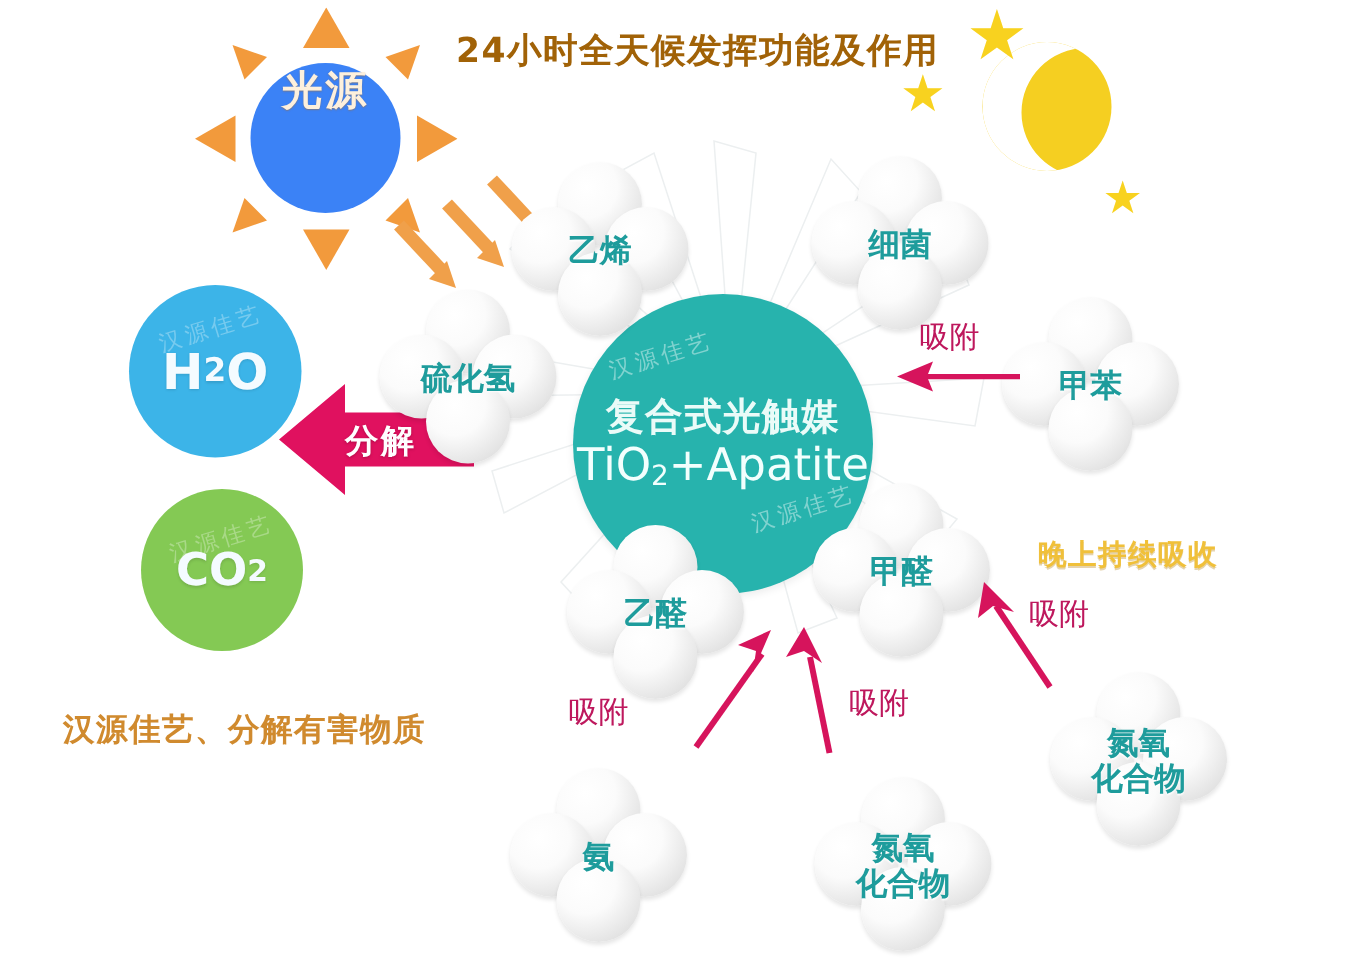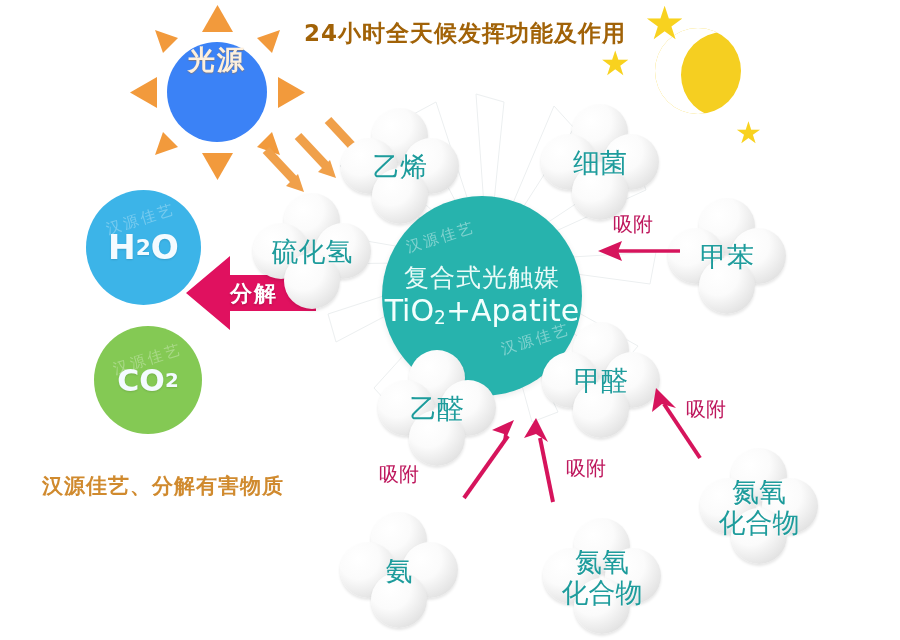--- a/index.html
+++ b/index.html
@@ -72,39 +72,39 @@
   }
 
   
   .burst{left:318px;top:92px;width:340px;height:340px;}
   .core{
     left:382px;top:196px;width:200px;height:200px;border-radius:50%;
     background:#27b3ad;
     display:flex;flex-direction:column;align-items:center;justify-content:center;
     box-shadow:0 2px 6px rgba(0,0,0,.08);
   }
-  .core-cn{font-size:25px;color:#eafbf8;font-weight:400;letter-spacing:1px;line-height:1.25;}
+  .core-cn{font-size:25px;color:#eafbf8;font-weight:700;letter-spacing:1px;line-height:1.25;}
   .core-en{font-size:30px;color:#f2fffd;letter-spacing:0px;line-height:1.2;}
   .core-en .sub2{font-size:.62em;vertical-align:-0.18em;}
 
   
   .mol{width:118px;height:118px;}
   .mol .ball{
     position:absolute;border-radius:50%;
     background:radial-gradient(circle at 34% 30%, #ffffff 0%, #fbfbfb 38%, #e6e6e6 72%, #d4d4d4 100%);
     box-shadow:0 2px 3px rgba(0,0,0,.10);
   }
   .mol .b1{left:31px;top:0px;width:56px;height:56px;}
   .mol .b2{left:0px;top:30px;width:56px;height:56px;}
   .mol .b3{left:62px;top:30px;width:56px;height:56px;}
   .mol .b4{left:31px;top:60px;width:56px;height:56px;}
   .mol .mlabel{
     position:absolute;left:0;top:0;width:118px;height:118px;
     display:flex;align-items:center;justify-content:center;
-    font-size:27px;font-weight:400;color:#1e9c9c;line-height:1.15;text-align:center;
+    font-size:21px;font-weight:700;color:#1e9c9c;line-height:1.15;text-align:center;
     text-shadow:0 1px 1px rgba(255,255,255,.85);
   }
 
   
   .adsorb{
     font-size:20px;font-weight:500;color:#be185d;white-space:nowrap;
     text-shadow:0 1px 1px rgba(255,255,255,.85);
   }
   svg.arrow{position:absolute;overflow:visible;}
 
@@ -287,19 +287,20 @@
     <polygon points="16,0 4,20 16,16 28,24" fill="#d6145c"></polygon>
   </svg>
 
   <div class="abs adsorb" style="left:686px;top:396px;">吸附</div>
   <svg class="arrow" style="left:650px;top:388px;" width="60" height="74">
     <line x1="50" y1="70" x2="14" y2="16" stroke="#d6145c" stroke-width="4"></line>
     <polygon points="6,0 2,24 12,16 26,20" fill="#d6145c"></polygon>
   </svg>
 
   <div class="abs caption-day">汉源佳艺、分解有害物质</div>
+  <div class="abs caption-night">晚上持续吸收</div>
 
   <div class="wm" style="left:405px;top:228px;">汉源佳艺</div>
   <div class="wm" style="left:500px;top:330px;">汉源佳艺</div>
   <div class="wm" style="left:105px;top:210px;color:rgba(255,255,255,.30);">汉源佳艺</div>
   <div class="wm" style="left:112px;top:350px;color:rgba(255,255,255,.30);">汉源佳艺</div>
 
 </div>
 
 </body></html>

